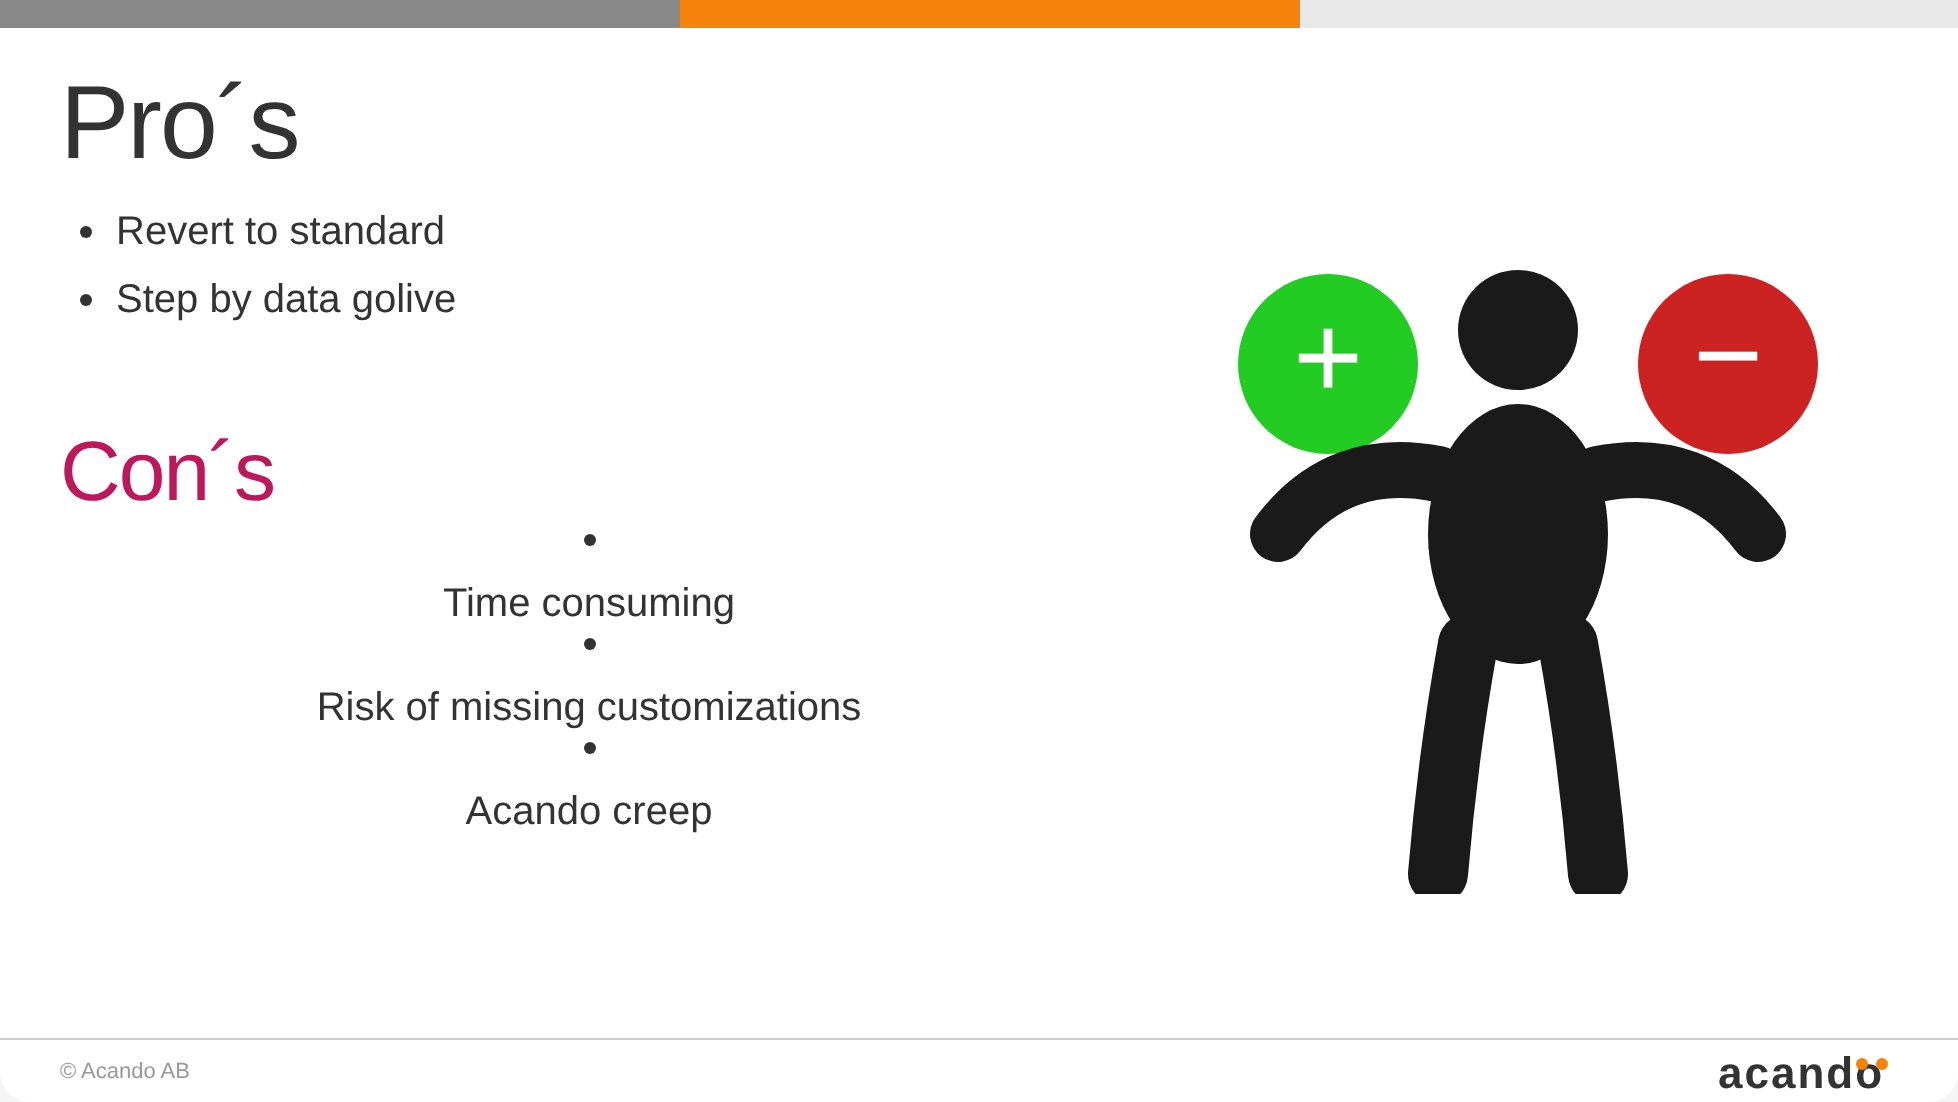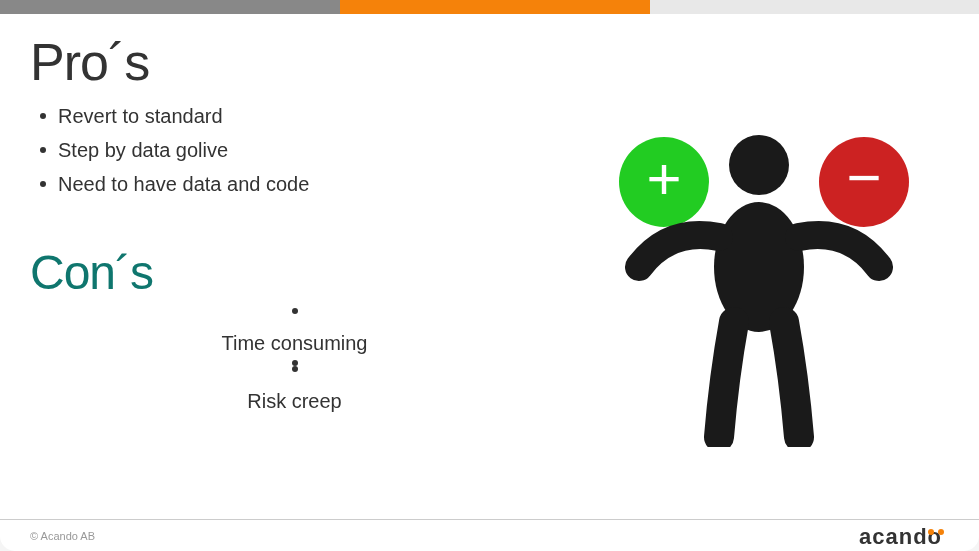--- a/index.html
+++ b/index.html
@@ -94,23 +94,23 @@
     .bullet {
       width: 6px;
       height: 6px;
       border-radius: 50%;
       background: #333333;
       flex-shrink: 0;
     }
 
     
     .cons-title {
-      font-size: 48px;
+      font-size: 42px;
       font-weight: 300;
-      color: #0f766e;
+      color: #be185d;
       letter-spacing: -1px;
       margin-bottom: 8px;
       line-height: 1.1;
       margin-top: 36px;
     }
 
     .cons-list {
       list-style: none;
       margin-left: 10px;
     }
@@ -225,38 +225,35 @@
       <h2 class="pros-title">Pro´s</h2>
       <ul class="pros-list">
         <li>
           <span class="bullet"></span>
           <span>Revert to standard</span>
         </li>
         <li>
           <span class="bullet"></span>
           <span>Step by data golive</span>
         </li>
-        <li>
-          <span class="bullet"></span>
-          <span>Need to have data and code</span>
-        </li>
       </ul>
 
       <h2 class="cons-title">Con´s</h2>
       <ul class="cons-list">
         <li>
           <span class="bullet"></span>
           <span>Time consuming</span>
         </li>
         <li>
           <span class="bullet"></span>
-        </li>
-        <li>
-          <span class="bullet"></span>
-          <span>Risk creep</span>
+          <span>Risk of missing customizations</span>
+        </li>
+        <li>
+          <span class="bullet"></span>
+          <span>Acando creep</span>
         </li>
       </ul>
 
     </div>
 
     <div class="right-panel">
       <div class="illustration">
 
         <div class="plus-circle">
           <span class="plus-symbol">+</span>

